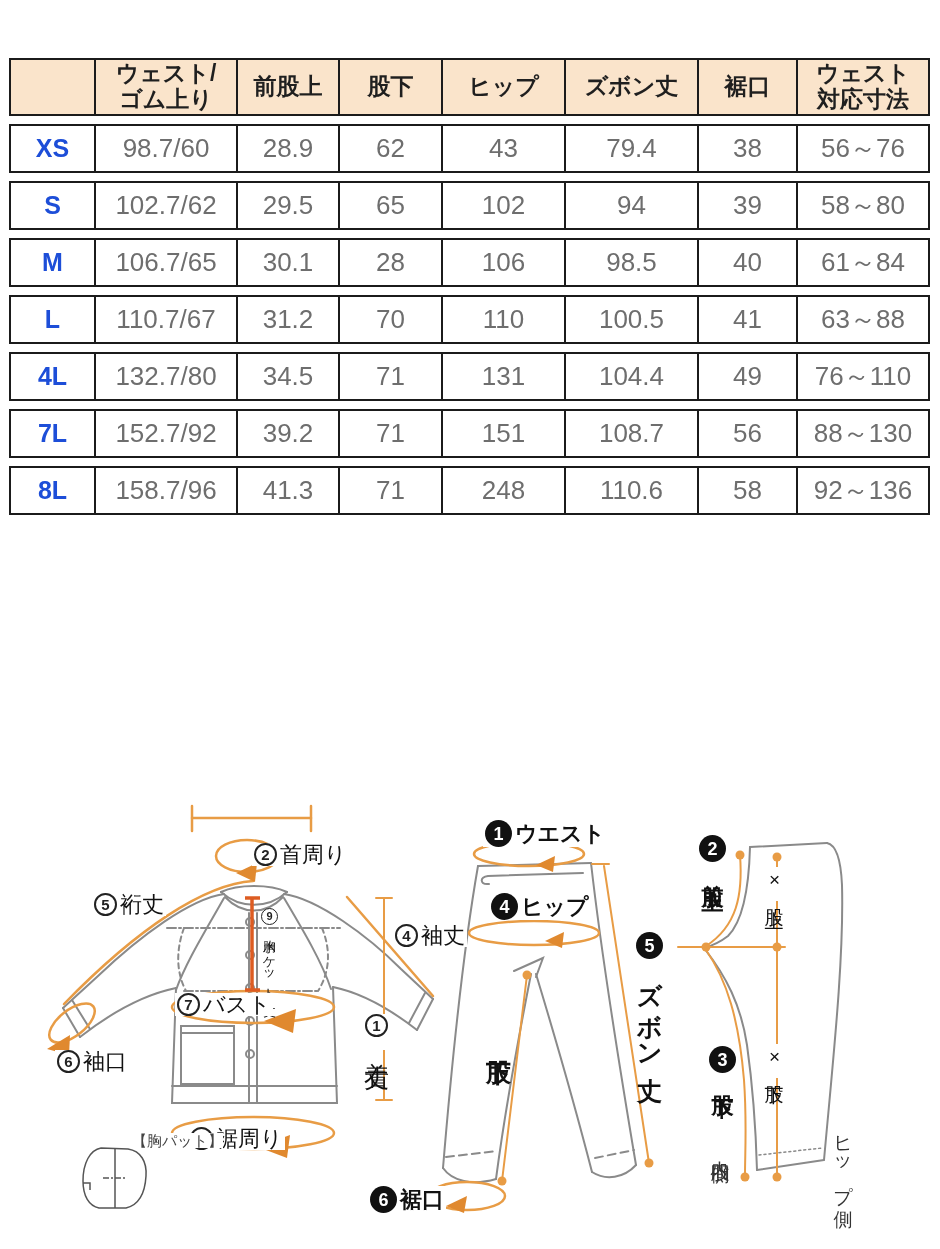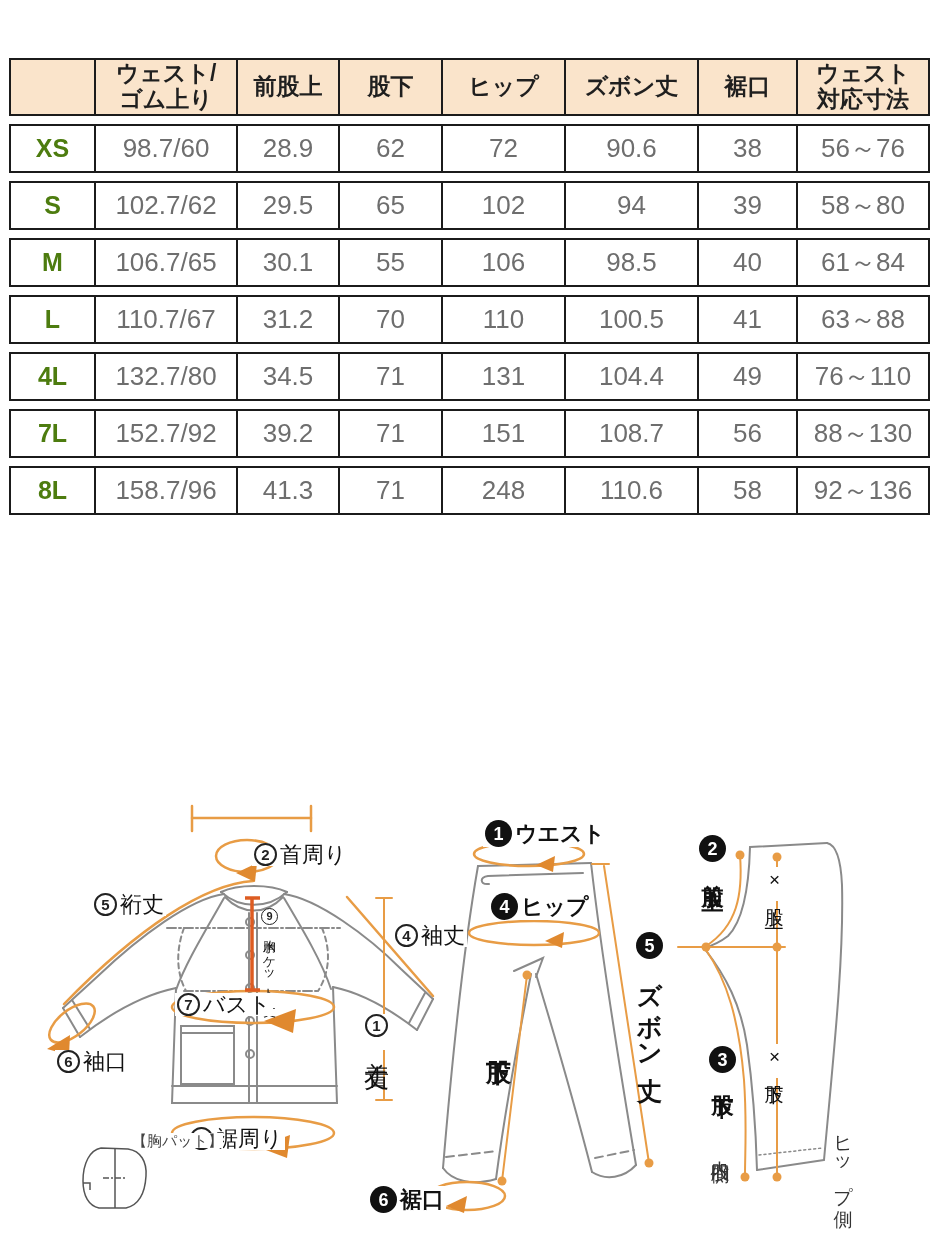--- a/index.html
+++ b/index.html
@@ -7,21 +7,21 @@
         font-family:"Liberation Sans","DejaVu Sans",sans-serif;}
 
   
   table.size{position:absolute;left:9px;top:50px;width:921px;
              border-collapse:separate;border-spacing:0 8px;table-layout:fixed;}
   table.size th,table.size td{border:2px solid #1b1b1b;border-left:0;text-align:center;vertical-align:middle;padding:0;}
   table.size th:first-child,table.size td:first-child{border-left:2px solid #1b1b1b;}
   table.size th{height:54px;background:#fae4cb;color:#1f1f1f;font-size:23px;font-weight:600;
                 line-height:1.12;white-space:pre-line;}
   table.size td{height:45px;background:#fff;font-size:26px;color:#6e6e6e;}
-  table.size td.size-cell{color:#4d7c0f;font-weight:600;font-size:25px;}
+  table.size td.size-cell{color:#1d4ed8;font-weight:600;font-size:25px;}
 
   
   .diagram{position:absolute;left:0;top:770px;width:940px;height:479px;}
   .diagram svg{position:absolute;left:0;top:0;}
 
   .dlabel{position:absolute;display:flex;align-items:center;gap:3px;color:#111;
           background:#fff;padding:0 2px;font-size:22px;font-weight:500;line-height:1;}
   .dlabel.bold{font-weight:700;}
   .vlabel{position:absolute;display:flex;flex-direction:column;align-items:center;gap:3px;
           background:#fff;color:#111;line-height:1;}
@@ -68,40 +68,40 @@
         <th>ウェスト
 対応寸法</th>
       </tr>
     </thead>
     <tbody>
         <tr>
           <td class="size-cell">XS</td>
           <td>98.7/60</td>
           <td>28.9</td>
           <td>62</td>
-          <td>72</td>
-          <td>90.6</td>
+          <td>43</td>
+          <td>79.4</td>
           <td>38</td>
           <td>56～76</td>
         </tr>
         <tr>
           <td class="size-cell">S</td>
           <td>102.7/62</td>
           <td>29.5</td>
           <td>65</td>
           <td>102</td>
           <td>94</td>
           <td>39</td>
           <td>58～80</td>
         </tr>
         <tr>
           <td class="size-cell">M</td>
           <td>106.7/65</td>
           <td>30.1</td>
-          <td>55</td>
+          <td>28</td>
           <td>106</td>
           <td>98.5</td>
           <td>40</td>
           <td>61～84</td>
         </tr>
         <tr>
           <td class="size-cell">L</td>
           <td>110.7/67</td>
           <td>31.2</td>
           <td>70</td>

